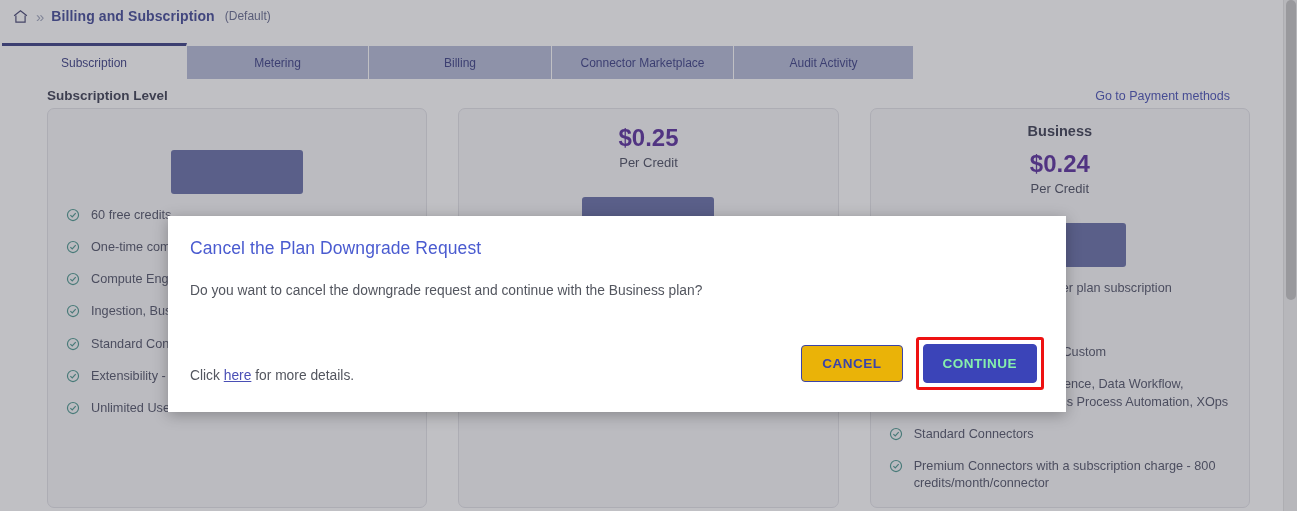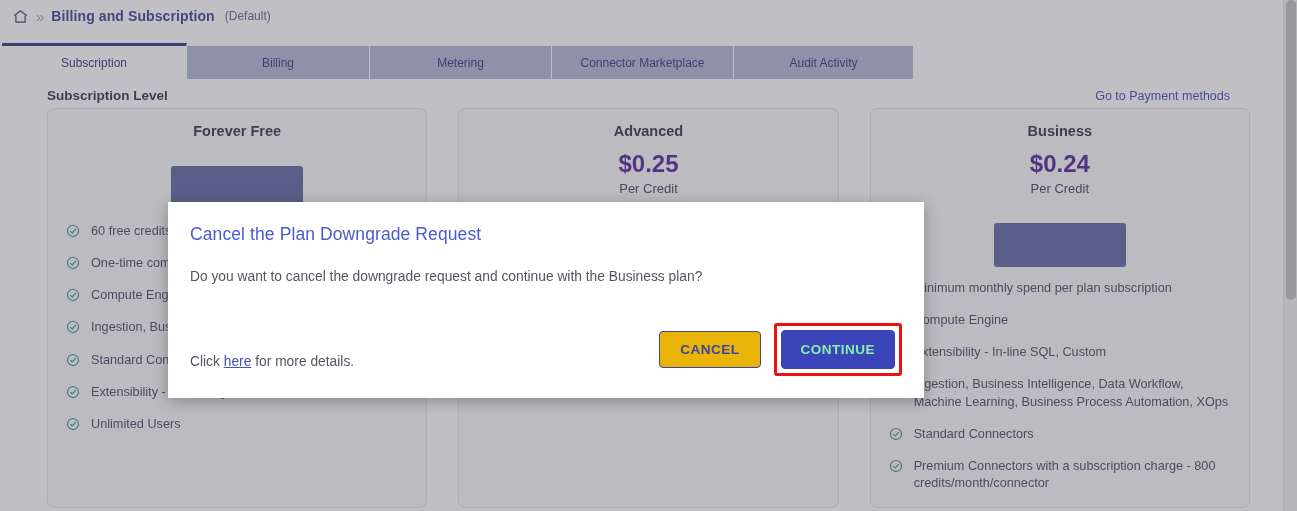--- a/index.html
+++ b/index.html
@@ -154,22 +154,22 @@
     border-radius: 5px;
   }
 
   
   #overlay {
     position: absolute; inset: 0;
     background: rgba(90, 90, 100, 0.38);
   }
   #modal {
     position: absolute;
-    left: 168px; top: 202px;
-    width: 756px; height: 196px;
+    left: 168px; top: 216px;
+    width: 898px; height: 196px;
     background: #ffffff;
     box-shadow: 0 3px 14px rgba(0,0,0,0.28);
   }
   .modal-title {
     position: absolute;
     left: 22px; top: 22px;
     font-size: 17.5px;
     color: #4a5bd0;
     letter-spacing: .1px;
   }
@@ -240,35 +240,34 @@
           <path d="M5.5 10.5 V20 H18.5 V10.5"></path>
       </svg>
     </span>
     <span class="crumb-sep">»</span>
     <span class="crumb-title">Billing and Subscription</span>
     <span class="crumb-default">(Default)</span>
   </div>
 
   <div class="tabs">
     <div class="tab active tab-w1">Subscription</div>
+    <div class="tab tab-w3">Metering</div>
     <div class="tab tab-w2">Billing</div>
-    <div class="tab tab-w3">Metering</div>
     <div class="tab tab-w4">Connector Marketplace</div>
     <div class="tab tab-w5">Audit Activity</div>
   </div>
 
   <div class="sub-row">
     <div class="sub-title">Subscription Level</div>
     <div class="pay-link">Go to Payment methods</div>
   </div>
 
   <div class="cards">
 
     <div class="card">
-      <div class="card-name">Forever Free</div>
       <div class="card-price"></div>
       <div class="card-price-sub"></div>
       <div class="card-btn-wrap">
         <button class="card-btn"></button>
       </div>
       <div class="feat">
         <svg class="tick" viewBox="0 0 24 24" fill="none" stroke="currentColor" stroke-width="2">
             <circle cx="12" cy="12" r="9.5"></circle>
             <path d="M7.5 12.3 L10.7 15.4 L16.6 8.6"></path>
           </svg>
@@ -312,21 +311,20 @@
       <div class="feat">
         <svg class="tick" viewBox="0 0 24 24" fill="none" stroke="currentColor" stroke-width="2">
             <circle cx="12" cy="12" r="9.5"></circle>
             <path d="M7.5 12.3 L10.7 15.4 L16.6 8.6"></path>
           </svg>
         <span>Unlimited Users</span>
       </div>
     </div>
 
     <div class="card">
-      <div class="card-name">Advanced</div>
       <div class="card-price">$0.25</div>
       <div class="card-price-sub">Per Credit</div>
       <div class="card-btn-wrap">
         <button class="card-btn"></button>
       </div>
       <div class="feat">
         <svg class="tick" viewBox="0 0 24 24" fill="none" stroke="currentColor" stroke-width="2">
             <circle cx="12" cy="12" r="9.5"></circle>
             <path d="M7.5 12.3 L10.7 15.4 L16.6 8.6"></path>
           </svg>

